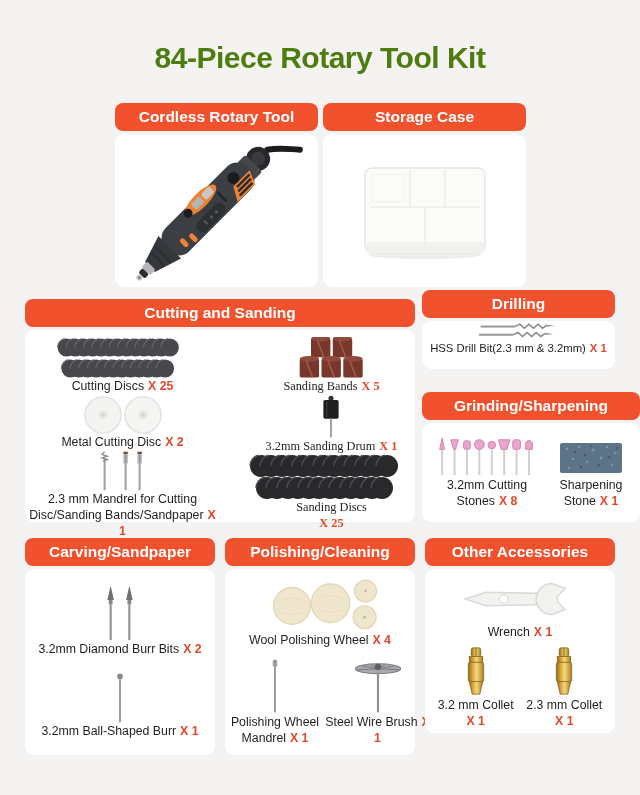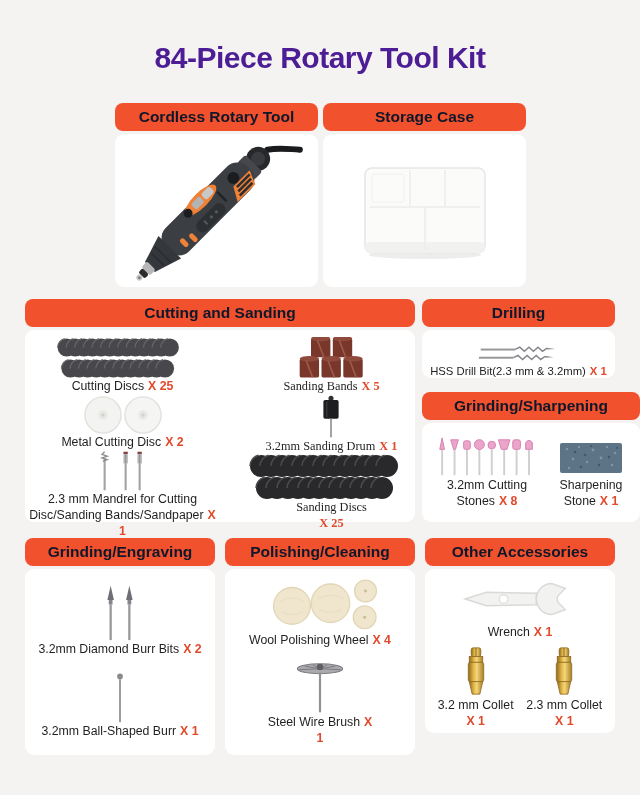--- a/index.html
+++ b/index.html
@@ -1,21 +1,21 @@
 <!DOCTYPE html>
 <html><head>
 <meta charset="utf-8">
 <style>
   html,body{margin:0;padding:0;background:#f4f3f1;}
   .canvas{position:relative;width:640px;height:795px;background:#f4f3f1;
           font-family:"Liberation Sans",sans-serif;overflow:hidden;}
   .main-title{position:absolute;top:41px;left:0;width:640px;text-align:center;
-              font-size:30px;font-weight:800;letter-spacing:-0.5px;color:#4c1d95;}
+              font-size:30px;font-weight:800;letter-spacing:-0.5px;color:#4d7c0f;}
   .panel{position:absolute;}
-  .ph{height:28px;border-radius:8px;background:#f1512d;color:#0f172a;font-weight:bold;
+  .ph{height:28px;border-radius:8px;background:#f1512d;color:#ffffff;font-weight:bold;
       font-size:15.5px;display:flex;align-items:center;justify-content:center;text-align:center;}
   .pb{margin-top:3px;background:#ffffff;border-radius:9px;position:relative;}
   .item{display:flex;flex-direction:column;align-items:center;}
   .lbl{font-size:12.3px;color:#1f1f1f;text-align:center;line-height:1.28;}
   .cnt{color:#e2492b;font-weight:bold;margin-left:4px;}
   .stack .cnt{display:block;margin-left:0;}
   .flexcol{display:flex;flex-direction:column;align-items:center;}
   .cs-col{position:absolute;top:0;height:100%;width:195px;display:flex;flex-direction:column;
           align-items:center;justify-content:space-between;padding:7px 0 24px;box-sizing:border-box;}
   .row2{display:flex;justify-content:space-evenly;width:100%;}
@@ -222,23 +222,23 @@
               <use href="#sd1" x="114" y="34"></use>
               <use href="#sd1" x="125" y="34"></use>
               <use href="#sd1" x="135" y="34"></use>
           </svg>
           <div class="lbl stack"><span class="nm">Sanding Discs</span><span class="cnt">X 25</span></div>
         </div>
       </div>
     </div>
   </div>
 
-  <div class="panel" style="left:422px;top:299px;width:193px;">
+  <div class="panel" style="left:422px;top:290px;width:193px;">
     <div class="ph">Drilling</div>
-    <div class="pb flexcol" style="height:48px;justify-content:flex-end;">
+    <div class="pb flexcol" style="height:48px;justify-content:flex-start;">
       <div class="item">
         <svg width="90" height="20" viewBox="0 0 90 22">
           <rect x="4" y="5" width="38" height="2.2" fill="#98989b"></rect>
           <path d="M42 6 l5 -2.5 l5 4.5 l5 -4.5 l5 4.5 l5 -4.5 l5 4.5 l5 -3.5" stroke="#85858a" stroke-width="1.6" fill="none"></path>
           <path d="M77 6 L86 5.5 L77 4 Z" fill="#8e8e91"></path>
           <rect x="2" y="14" width="38" height="2.2" fill="#98989b"></rect>
           <path d="M40 15 l5 -2.5 l5 4.5 l5 -4.5 l5 4.5 l5 -4.5 l5 4.5 l5 -3.5" stroke="#85858a" stroke-width="1.6" fill="none"></path>
           <path d="M75 15 L84 14.5 L75 13 Z" fill="#8e8e91"></path>
         </svg>
         <div class="lbl" style="white-space:nowrap;font-size:11.3px;"><span class="nm">HSS Drill Bit(2.3 mm &amp; 3.2mm)</span><span class="cnt">X 1</span></div>
@@ -298,21 +298,21 @@
               <circle cx="60" cy="11" r="1.1"></circle>
               <circle cx="34" cy="9" r="1.1"></circle>
             </g>
         </svg>
         <div class="lbl" style="width:78px;"><span class="nm">Sharpening Stone</span><span class="cnt">X 1</span></div>
       </div>
     </div>
   </div>
 
   <div class="panel" style="left:25px;top:538px;width:190px;">
-    <div class="ph">Grinding/Engraving</div>
+    <div class="ph">Carving/Sandpaper</div>
     <div class="pb flexcol" style="height:186px;justify-content:space-evenly;">
       <div class="item">
         <svg width="60" height="58" viewBox="0 0 60 62">
           <g>
             <path d="M20 2 L16.5 17 L23.5 17 Z" fill="#6e6f75"></path>
             <rect x="18" y="17" width="4" height="5" fill="#85868b"></rect>
             <rect x="18.8" y="22" width="2.4" height="38" fill="#97979b"></rect>
           </g>
           <g>
             <path d="M40 2 L36.5 17 L43.5 17 Z" fill="#6e6f75"></path>
@@ -348,20 +348,28 @@
               <path d="M36 40 Q48 46 60 40"></path>
             <path d="M77 25 Q92 17 107 25"></path>
               <path d="M79 37 Q92 44 105 37"></path>
           </g>
           <circle cx="132" cy="16" r="1.6" fill="#c9b98f"></circle>
             <circle cx="131" cy="46" r="1.6" fill="#c9b98f"></circle>
         </svg>
         <div class="lbl"><span class="nm">Wool Polishing Wheel</span><span class="cnt">X 4</span></div>
       </div>
       <div class="row2">
+        <div class="item">
+          <svg width="20" height="58" viewBox="0 0 20 64">
+            <rect x="7.5" y="3" width="5" height="8" rx="1.5" fill="#a8a8ab"></rect>
+            <line x1="10" y1="3.5" x2="10" y2="10" stroke="#7f7f82" stroke-width="1"></line>
+            <rect x="8.9" y="11" width="2.2" height="50" fill="#9c9c9f"></rect>
+          </svg>
+          <div class="lbl" style="width:100px;"><span class="nm">Polishing Wheel Mandrel</span><span class="cnt">X 1</span></div>
+        </div>
         <div class="item">
           <svg width="70" height="58" viewBox="0 0 70 64">
             <ellipse cx="35" cy="13" rx="25" ry="5.5" fill="#aaaaae" stroke="#7e7e82" stroke-width="1.2"></ellipse>
             <g stroke="#77777b" stroke-width="1">
               <line x1="35" y1="13" x2="12" y2="14"></line>
                 <line x1="35" y1="13" x2="18" y2="10"></line>
               <line x1="35" y1="13" x2="27" y2="8.5"></line>
                 <line x1="35" y1="13" x2="43" y2="8.5"></line>
               <line x1="35" y1="13" x2="52" y2="10"></line>
                 <line x1="35" y1="13" x2="58" y2="14"></line>

